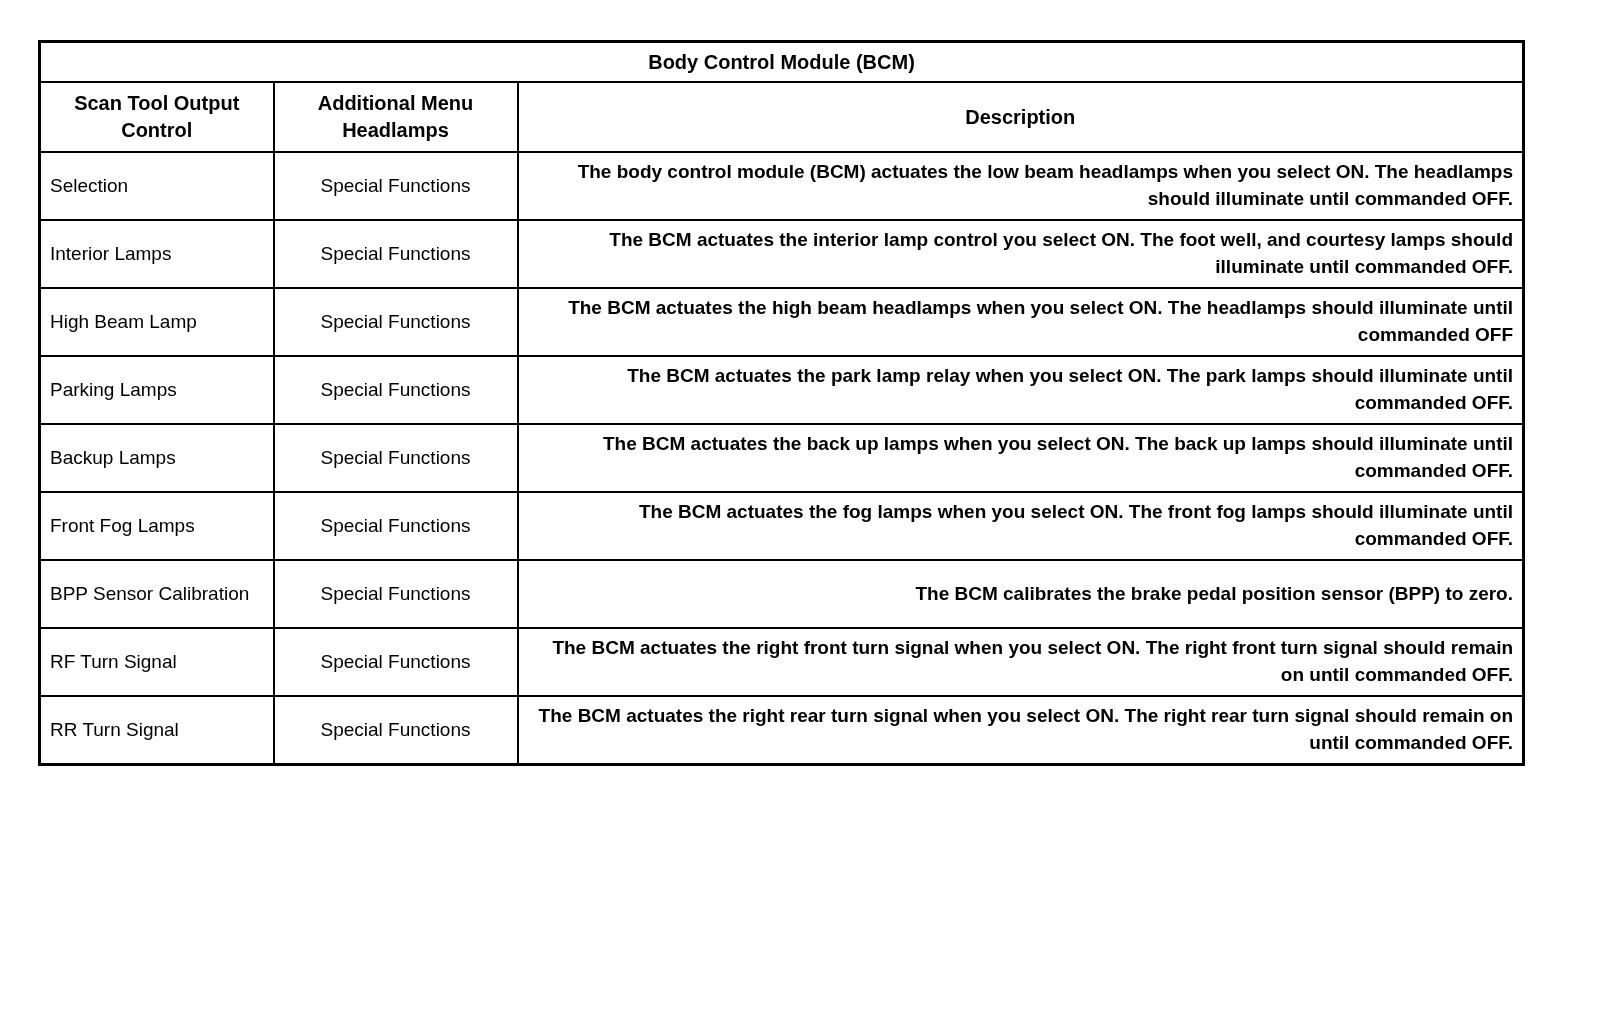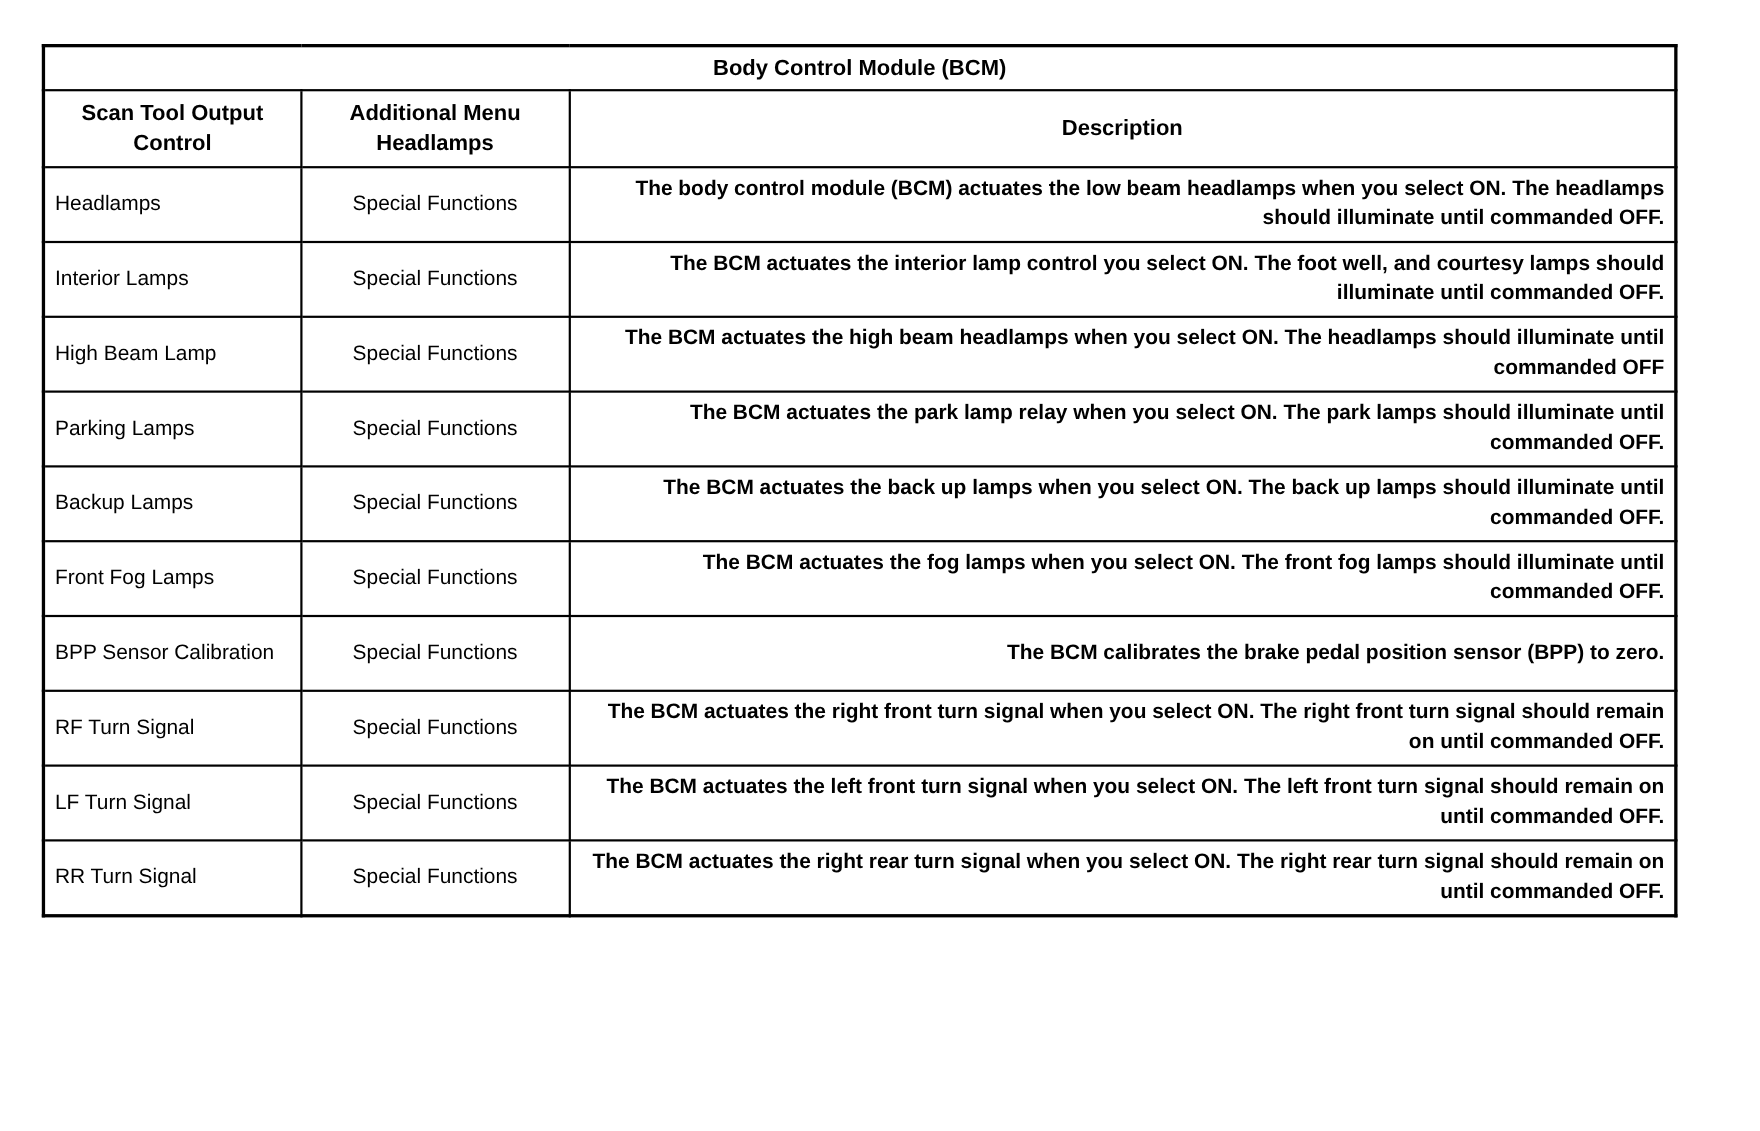--- a/index.html
+++ b/index.html
@@ -66,21 +66,21 @@
       <tr class="title-row">
         <td colspan="3">Body Control Module (BCM)</td>
       </tr>
       <tr class="header-row">
         <th>Scan Tool Output Control</th>
         <th>Additional Menu Headlamps</th>
         <th>Description</th>
       </tr>
 
       <tr class="data-row">
-        <td class="cell-control">Headlamps</td>
+        <td class="cell-control">Selection</td>
         <td class="cell-menu">Special Functions</td>
         <td class="cell-desc">The body control module (BCM) actuates the low beam headlamps when you select ON. The headlamps should illuminate until commanded OFF.</td>
       </tr>
       <tr class="data-row">
         <td class="cell-control">Interior Lamps</td>
         <td class="cell-menu">Special Functions</td>
         <td class="cell-desc">The BCM actuates the interior lamp control you select ON. The foot well, and courtesy lamps should illuminate until commanded OFF.</td>
       </tr>
       <tr class="data-row">
         <td class="cell-control">High Beam Lamp</td>
@@ -106,24 +106,19 @@
         <td class="cell-control">BPP Sensor Calibration</td>
         <td class="cell-menu">Special Functions</td>
         <td class="cell-desc">The BCM calibrates the brake pedal position sensor (BPP) to zero.</td>
       </tr>
       <tr class="data-row">
         <td class="cell-control">RF Turn Signal</td>
         <td class="cell-menu">Special Functions</td>
         <td class="cell-desc">The BCM actuates the right front turn signal when you select ON. The right front turn signal should remain on until commanded OFF.</td>
       </tr>
       <tr class="data-row">
-        <td class="cell-control">LF Turn Signal</td>
-        <td class="cell-menu">Special Functions</td>
-        <td class="cell-desc">The BCM actuates the left front turn signal when you select ON. The left front turn signal should remain on until commanded OFF.</td>
-      </tr>
-      <tr class="data-row">
         <td class="cell-control">RR Turn Signal</td>
         <td class="cell-menu">Special Functions</td>
         <td class="cell-desc">The BCM actuates the right rear turn signal when you select ON. The right rear turn signal should remain on until commanded OFF.</td>
       </tr>
     </tbody>
   </table>
 </div>
 
 </body></html>

